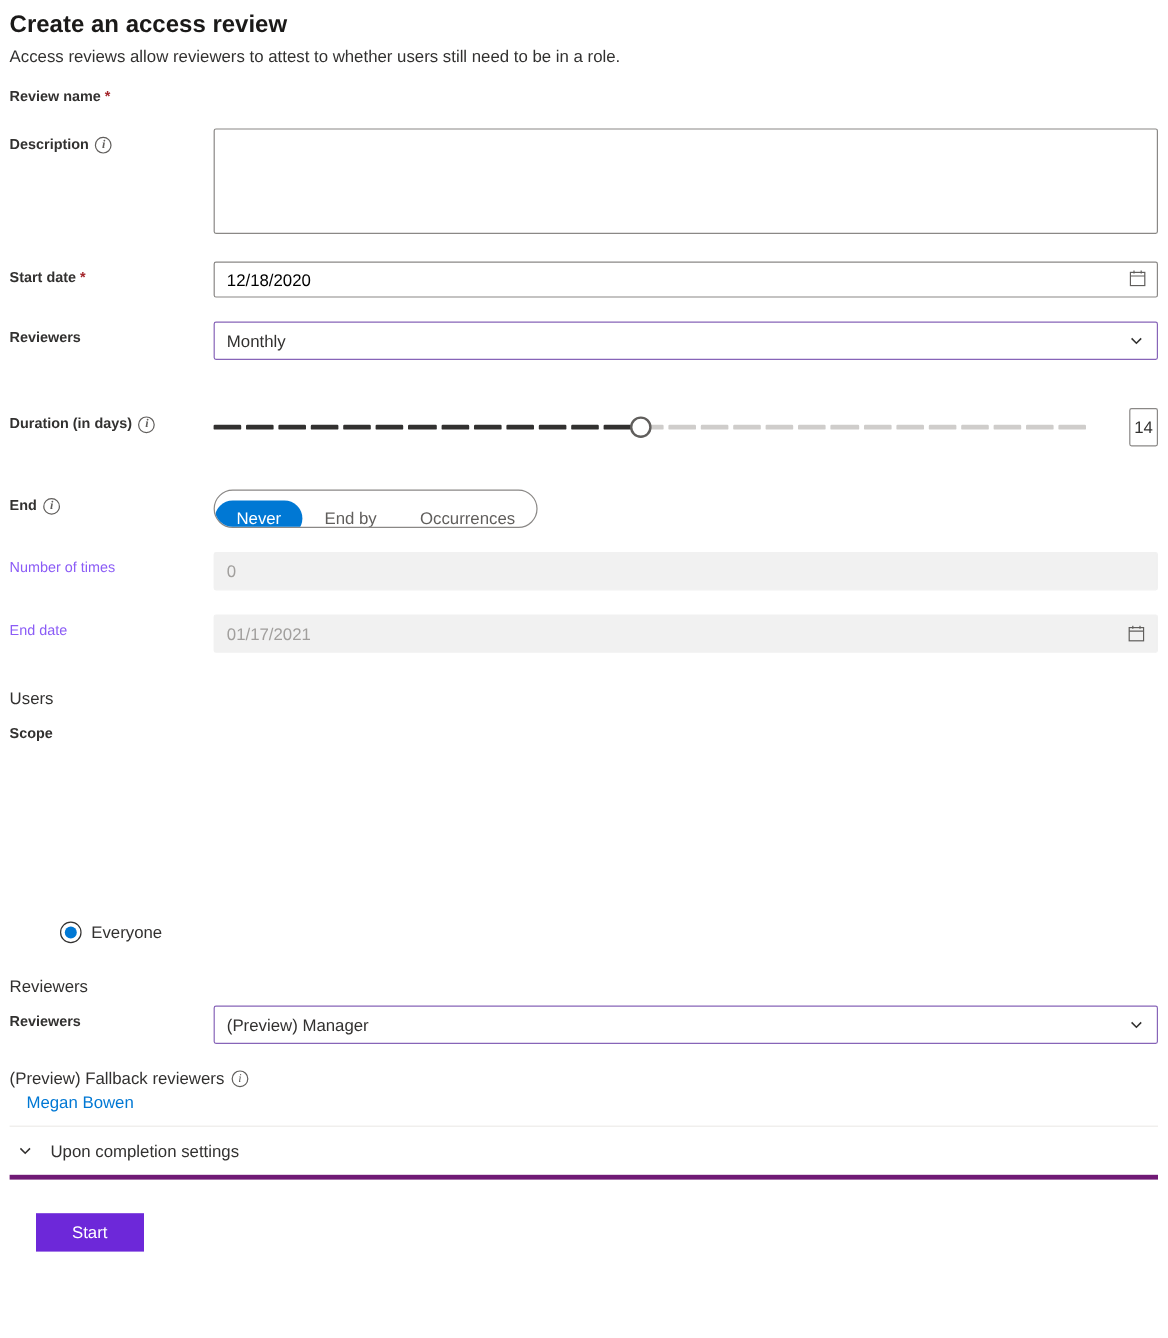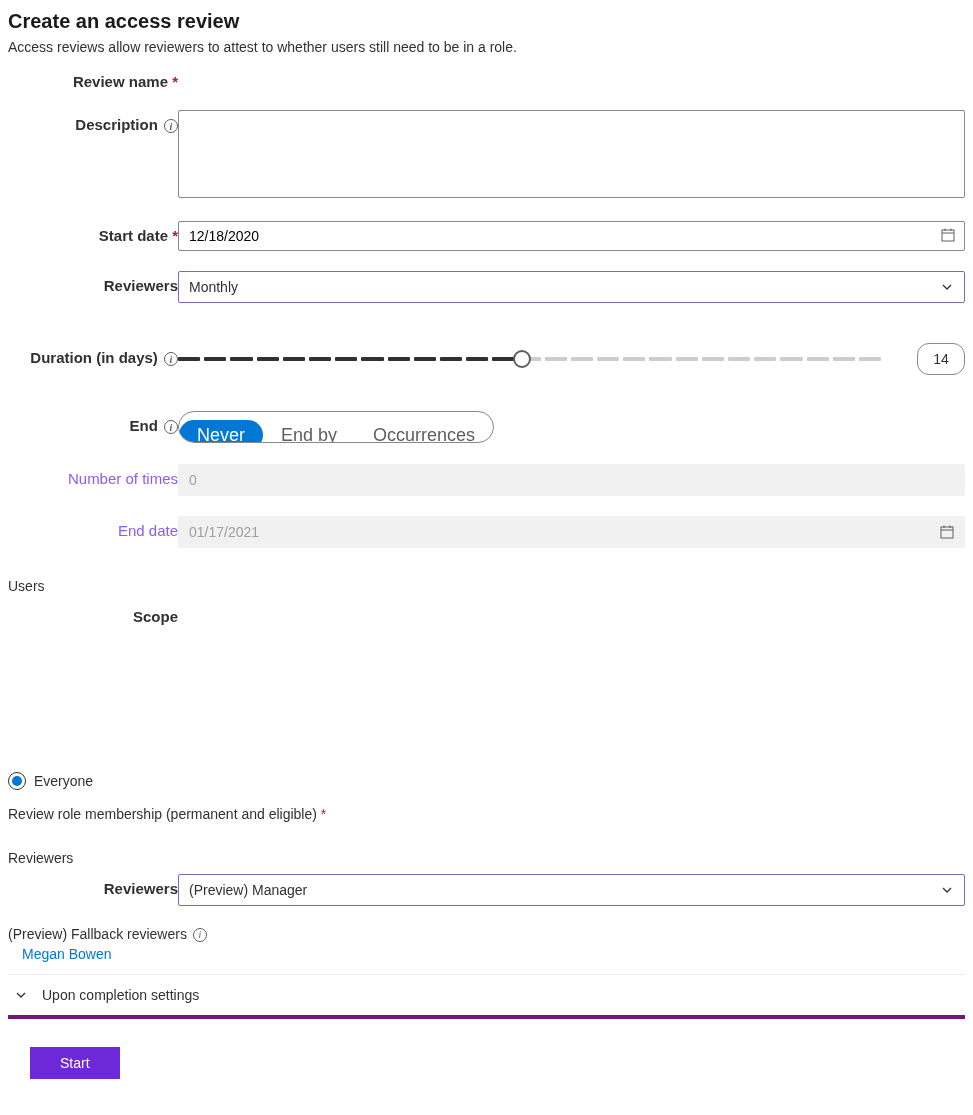--- a/index.html
+++ b/index.html
@@ -26,23 +26,22 @@
   .form-row {
     display: flex;
     align-items: flex-start;
     margin-bottom: 20px;
   }
   .form-row.slim { margin-bottom: 14px; flex-direction: column; }
   .label-col {
     width: 170px;
     flex: 0 0 170px;
     padding-top: 6px;
-    font-size: 15px;
+    font-size: 12px;
     color: #323130;
-    text-align: right;
   }
   .label-col.bold { font-weight: 600; }
   .label-col.muted { color: #8b5cf6; }
   .star { color: #a4262c; }
   .field-col {
     flex: 1;
     position: relative;
   }
   input[type="text"], textarea, .select-box, .disabled-input {
     width: 100%;
@@ -131,63 +130,64 @@
     position:absolute;
     left:49%;
     transform:translate(-50%,0);
     width:18px;
     height:18px;
     border:2px solid #605e5c;
     border-radius:50%;
     background:#fff;
   }
   .dur-box {
-    width:48px;
+    width:24px;
     height:32px;
     border:1px solid #8a8886;
-    border-radius:12px;
+    border-radius:2px;
     display:flex;
     align-items:center;
     justify-content:center;
     font-size:14px;
     margin-left:20px;
   }
   .pill-group {
     display:inline-flex;
     border:1px solid #8a8886;
     border-radius:16px;
     overflow:hidden;
     height:32px;
     align-items:center;
   }
   .pill {
     padding:0 18px;
     height:100%;
     display:flex;
     align-items:center;
-    font-size:18px;
+    font-size:14px;
     cursor:pointer;
     color:#605e5c;
     margin-top:16px;
   }
   .pill.selected {
     background:#0078d4;
     color:#fff;
     border-radius:16px;
   }
   .section-title {
     font-size:14px;
     color:#323130;
     margin-top:30px;
     margin-bottom:8px;
   }
   .radio-row {
     display:flex;
     align-items:center;
     gap:8px;
+    margin-left:42px;
   }
   .radio-outer {
     width:18px;
     height:18px;
     border:1px solid #323130;
     border-radius:50%;
     display:flex;
     align-items:center;
     justify-content:center;
   }
@@ -372,23 +372,20 @@
   <div class="label-col bold">Scope</div>
   <div class="field-col radio-row">
     <div class="radio-outer">
         <div class="radio-inner"></div>
       </div>
     <span>Everyone</span>
   </div>
 </div>
 
 <div style="margin-top:16px;">
-  <div style="color:#323130;">
-    <span>Review role membership (permanent and eligible)</span> <span class="star">*</span>
-  </div>
 </div>
 
 
 <div class="section-title" style="margin-top:28px;">Reviewers</div>
 <div class="form-row">
   <div class="label-col bold">Reviewers</div>
   <div class="field-col">
     <div class="select-box hl-border">
       <span>(Preview) Manager</span>
       <span>

